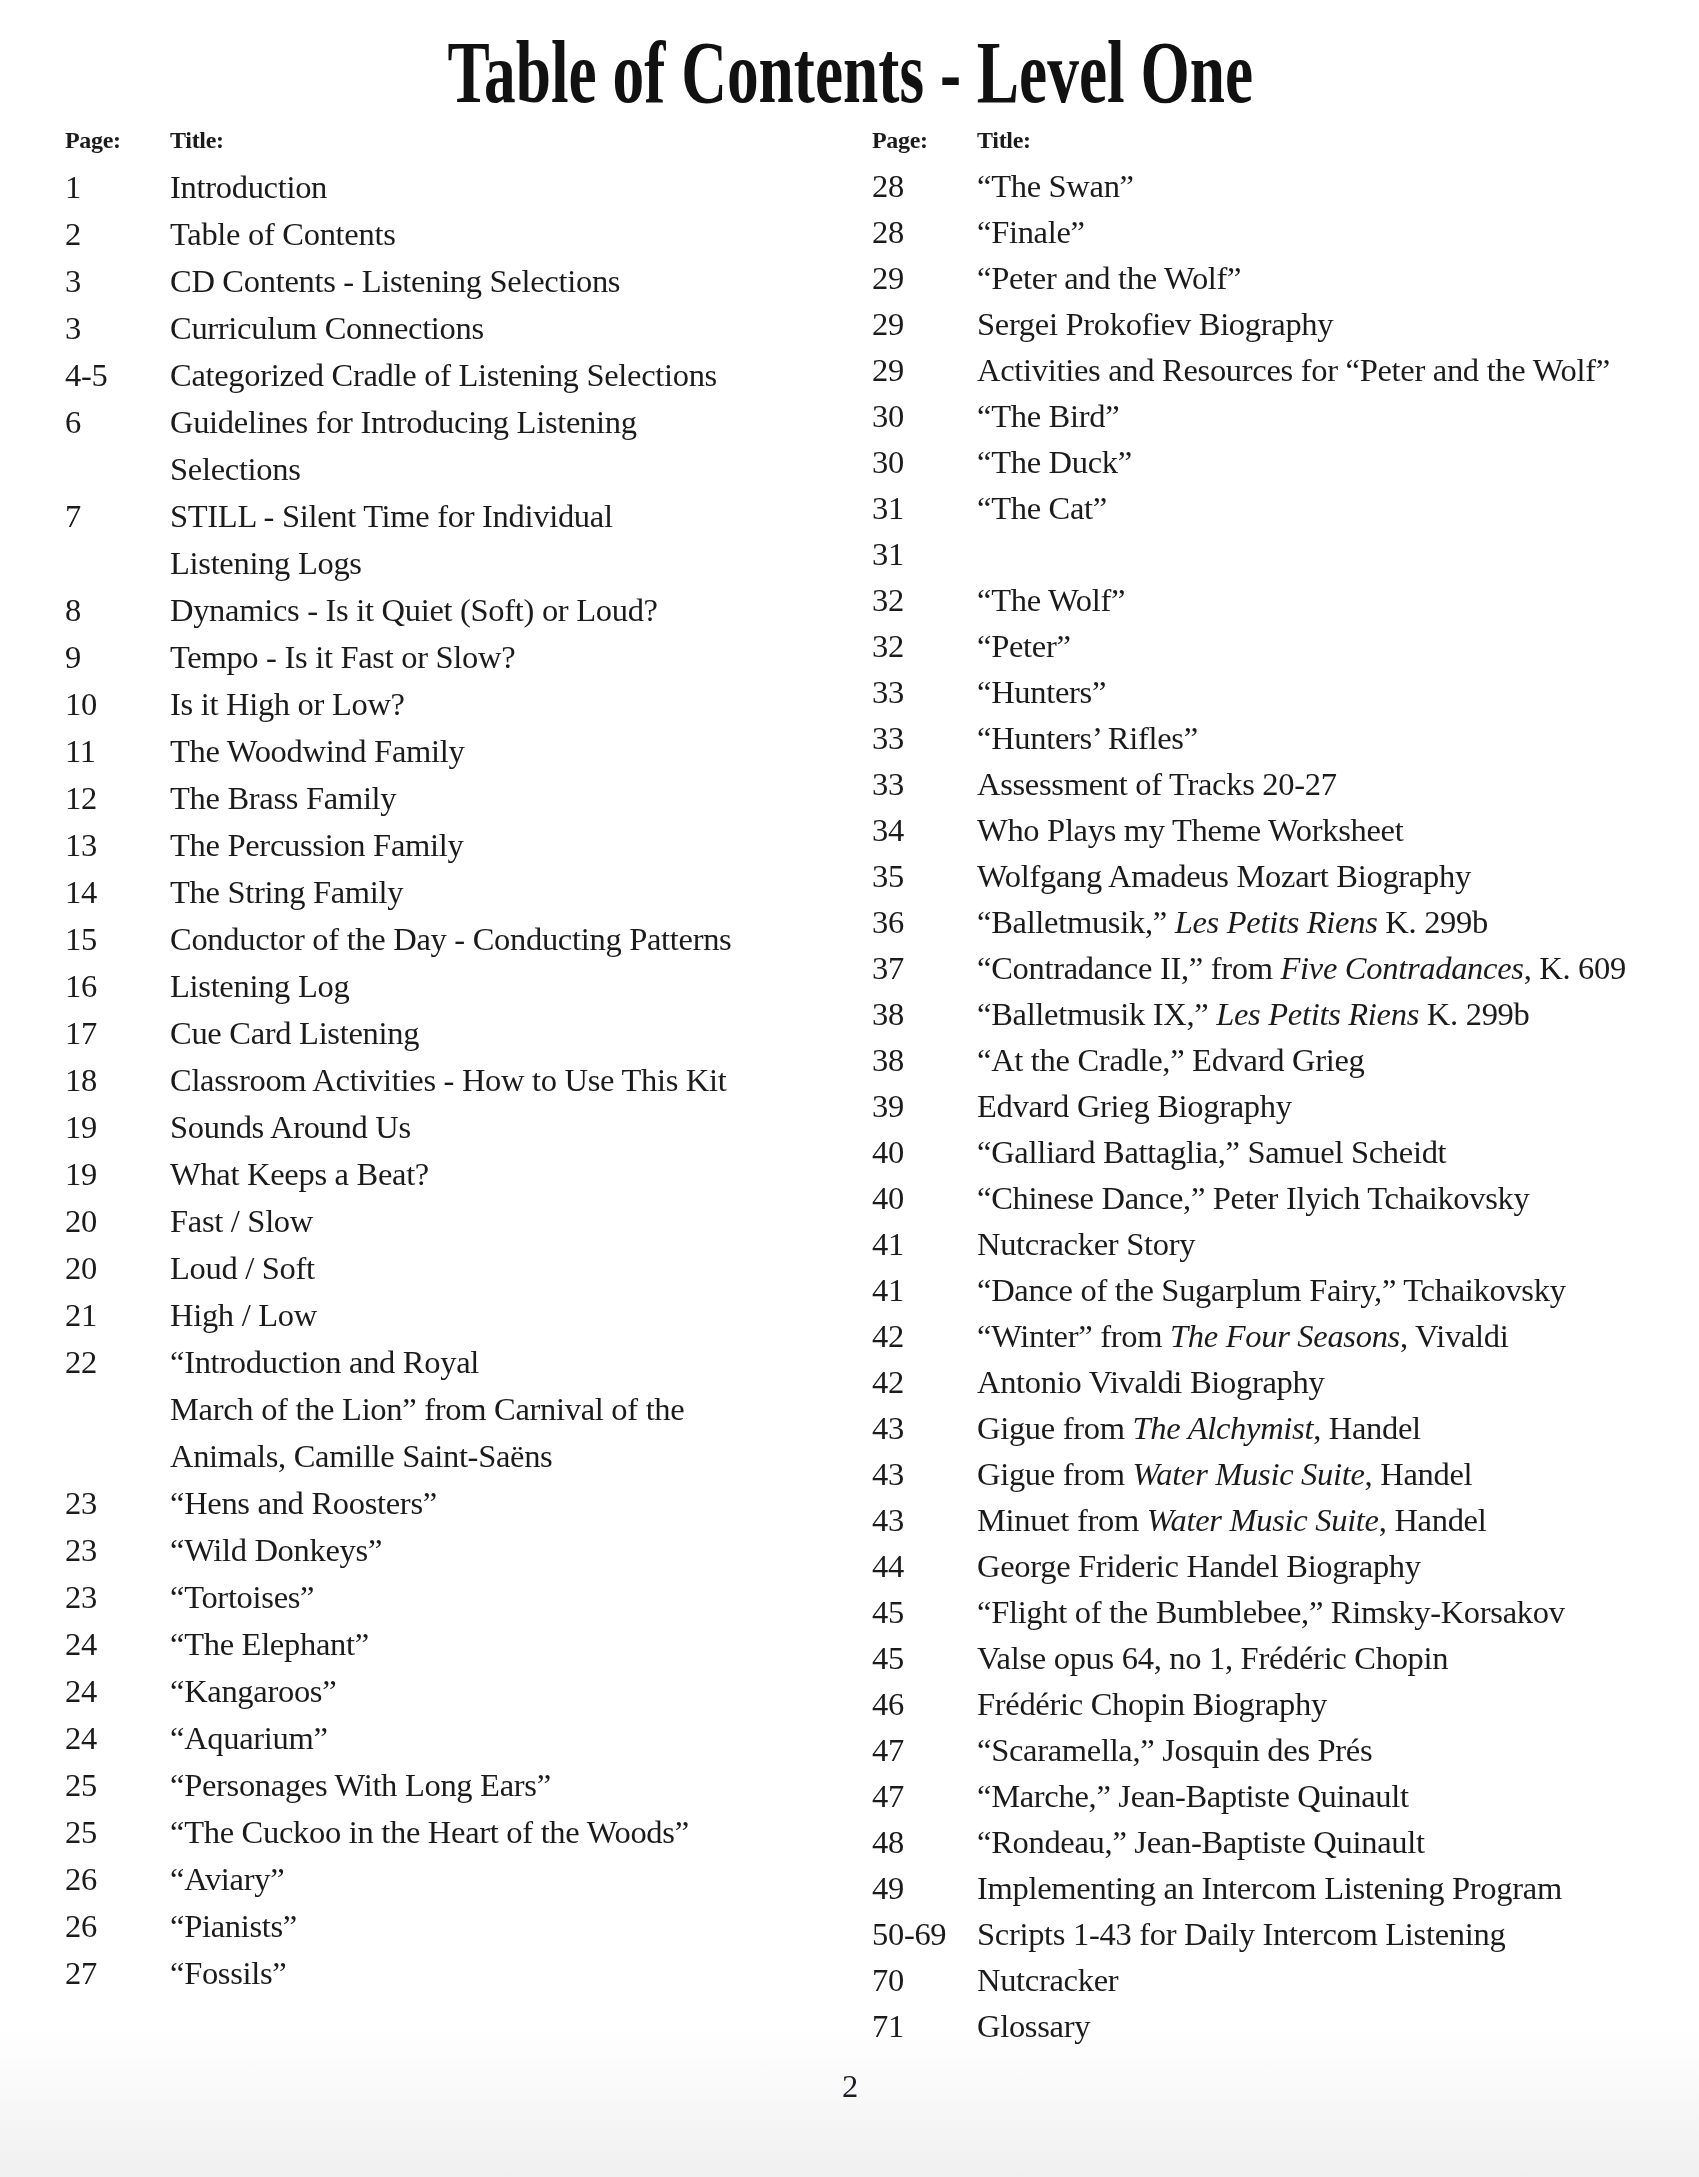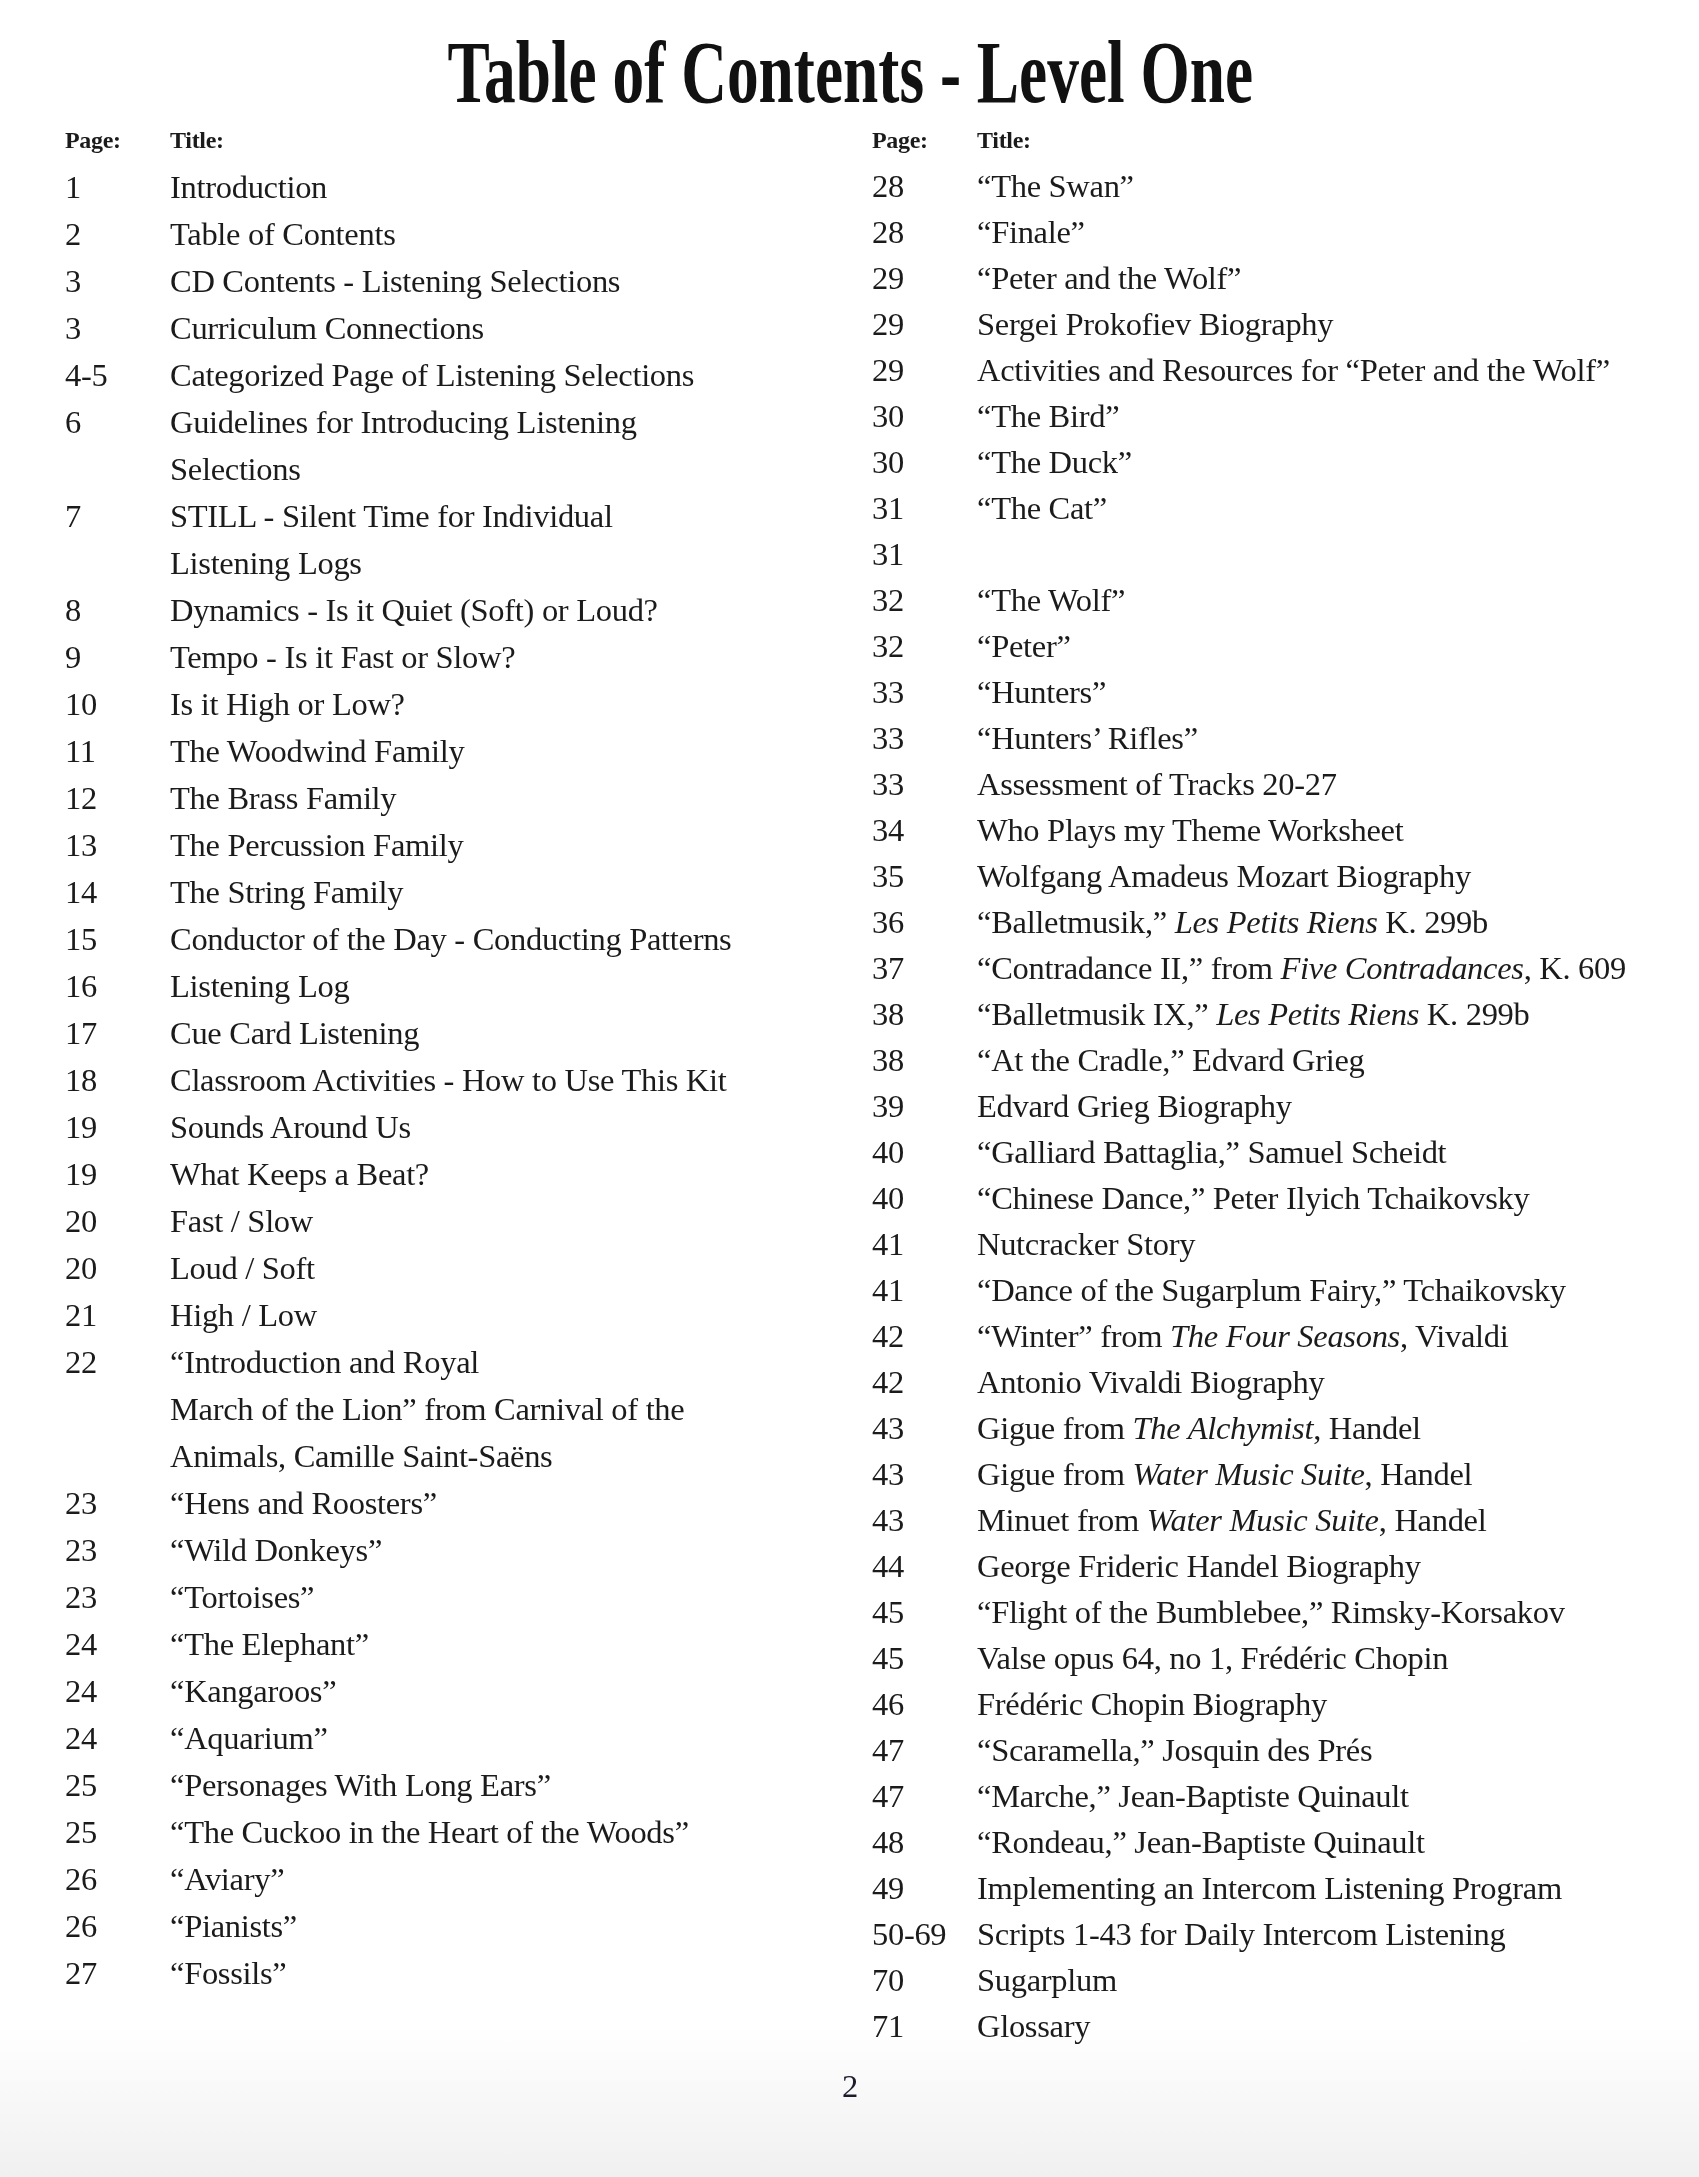--- a/index.html
+++ b/index.html
@@ -86,21 +86,21 @@
         <div class="row">
           <div class="num">3</div>
           <div class="tit"><span>CD Contents - Listening Selections</span></div>
         </div>
         <div class="row">
           <div class="num">3</div>
           <div class="tit"><span>Curriculum Connections</span></div>
         </div>
         <div class="row">
           <div class="num">4-5</div>
-          <div class="tit"><span>Categorized Page of Listening Selections</span></div>
+          <div class="tit"><span>Categorized Cradle of Listening Selections</span></div>
         </div>
         <div class="row">
           <div class="num">6</div>
           <div class="tit"><span>Guidelines for Introducing Listening</span></div>
         </div>
         <div class="row">
           <div class="num"></div>
           <div class="tit"><span>Selections</span></div>
         </div>
         <div class="row">
@@ -390,21 +390,21 @@
         <div class="row">
           <div class="num">49</div>
           <div class="tit"><span>Implementing an Intercom Listening Program</span></div>
         </div>
         <div class="row">
           <div class="num">50-69</div>
           <div class="tit"><span>Scripts 1-43  for Daily Intercom Listening</span></div>
         </div>
         <div class="row">
           <div class="num">70</div>
-          <div class="tit"><span>Sugarplum</span></div>
+          <div class="tit"><span>Nutcracker</span></div>
         </div>
         <div class="row">
           <div class="num">71</div>
           <div class="tit"><span>Glossary</span></div>
         </div>
       </div>
   </div>
 
   <div class="footer-page-num">2</div>
 

